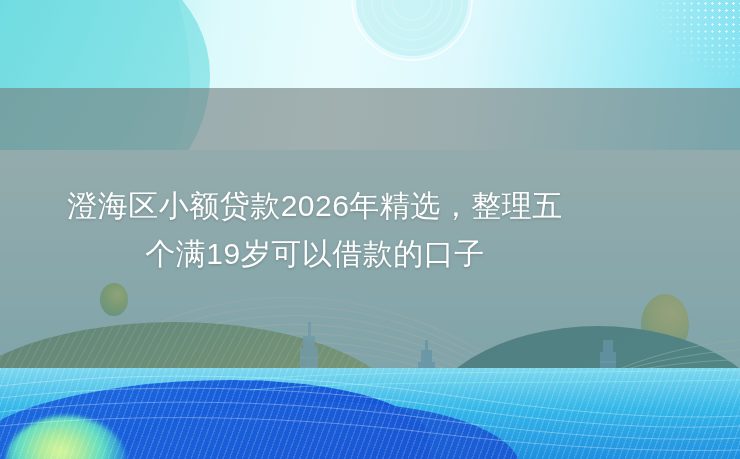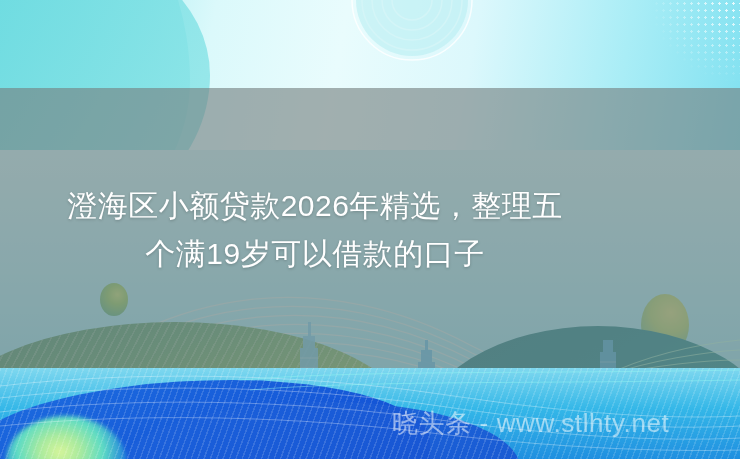--- a/index.html
+++ b/index.html
@@ -377,15 +377,14 @@
       </svg>
     </div>
 
   </div>
 
   <div class="dim-band"></div>
 
   <div class="title">澄海区小额贷款2026年精选，整理五
 个满19岁可以借款的口子</div>
 
-  <div class="watermark">晓头条 - www.stlhty.net</div>
 
 </div>
 
 </body></html>

